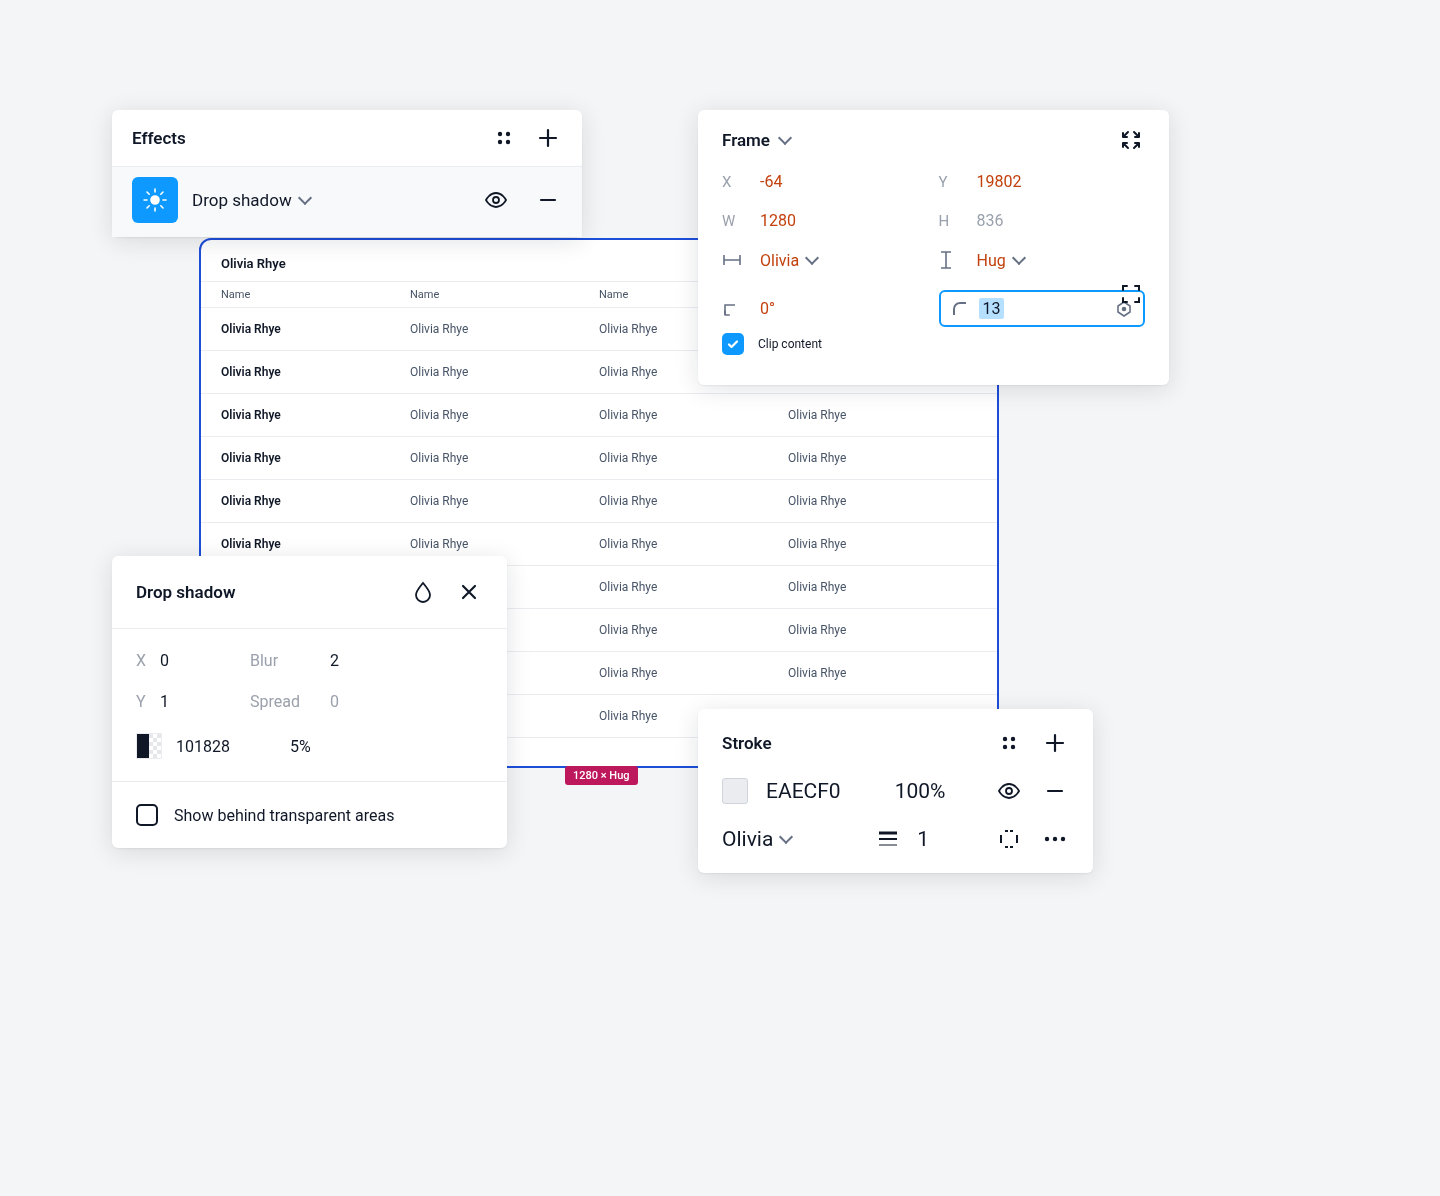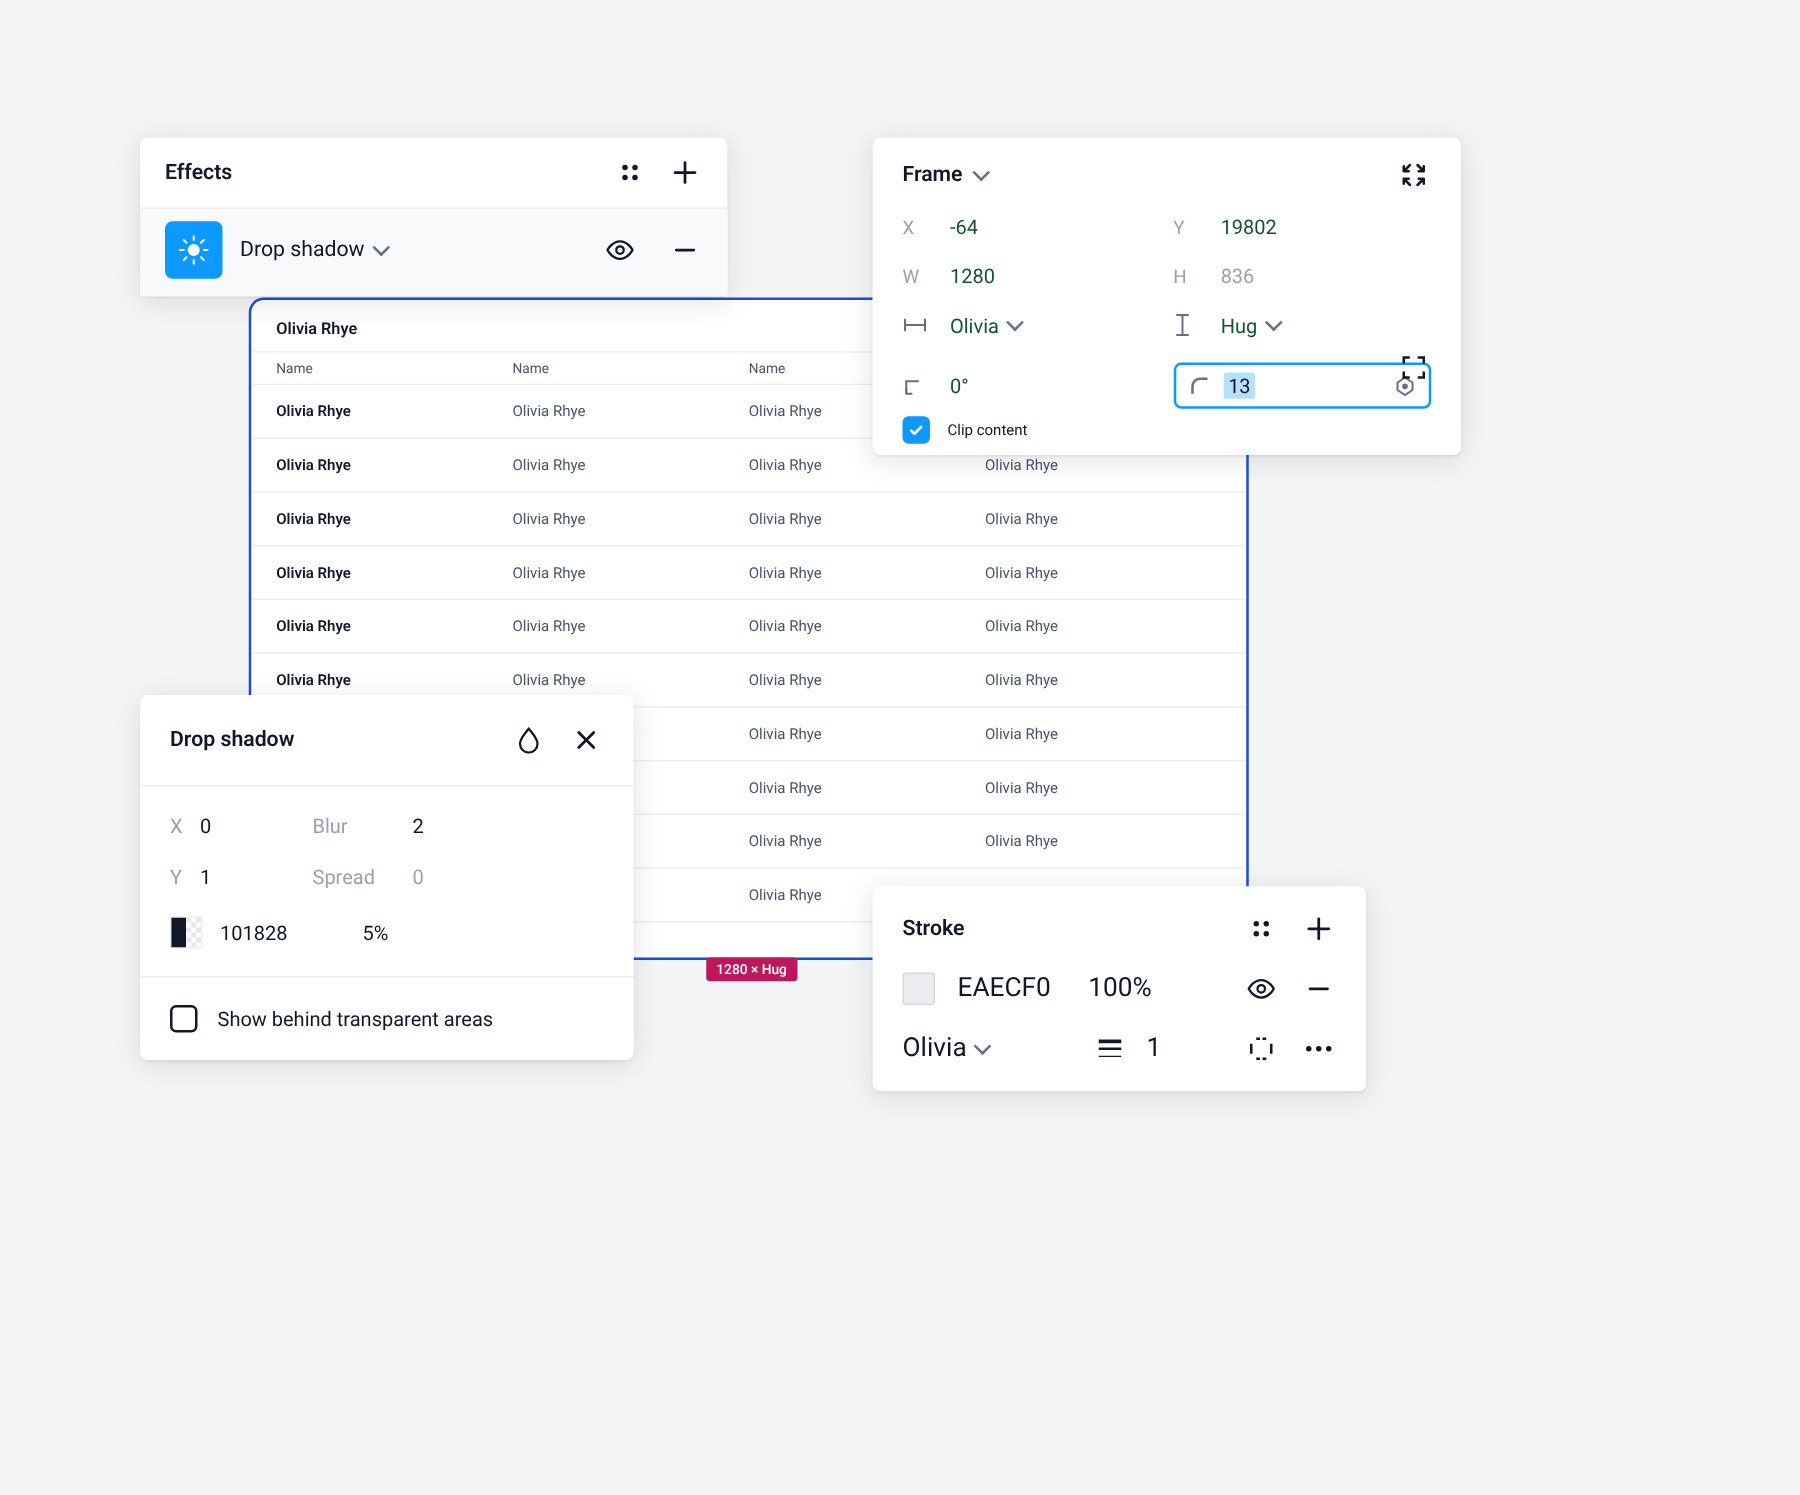--- a/index.html
+++ b/index.html
@@ -90,39 +90,39 @@
   }
   .effect-select {
     font-size: 17px;
     color: #101828;
     display: flex; align-items: center; gap: 8px;
   }
   .icon-btn { width: 28px; height: 28px; display: inline-flex; align-items: center; justify-content: center; cursor: pointer; }
   .chev { width: 10px; height: 10px; border-right: 2px solid #667085; border-bottom: 2px solid #667085; transform: rotate(45deg); display: inline-block; margin-top: -4px; }
 
   
-  .frame { left: 698px; top: 110px; width: 471px; padding: 16px 24px 9px 24px; }
+  .frame { left: 698px; top: 110px; width: 471px; padding: 16px 24px 30px 24px; }
   .frame-title {
     display: flex; align-items: center; gap: 10px;
     font-size: 17px; font-weight: 600;
     margin-bottom: 18px;
   }
   .collapse-icon {
     margin-left: auto;
   }
   .prop-grid {
     display: grid;
     grid-template-columns: 28px 1fr 28px 1fr;
     row-gap: 20px;
     column-gap: 10px;
     align-items: center;
     font-size: 16px;
   }
   .lbl { color: #9aa1ac; font-size: 15px; text-align: left; }
-  .val { color: #14532d; font-size: 16px; }
+  .val { color: #c2410c; font-size: 16px; }
   .val.muted { color: #9aa1ac; }
   .select-inline { display: inline-flex; align-items: center; gap: 8px; }
   .radius-box {
     grid-column: 3 / span 2;
     display: flex; align-items: center;
     border: 2px solid #0d99ff;
     border-radius: 6px;
     padding: 6px 10px;
     gap: 10px;
   }
@@ -467,21 +467,21 @@
     <span class="icon-btn" style="margin-left:18px">
       <svg width="20" height="20" viewBox="0 0 20 20">
           <path d="M10 2v16M2 10h16" stroke="#101828" stroke-width="2.2" stroke-linecap="round"></path>
         </svg>
     </span>
   </div>
 
   <div class="stroke-row">
     <span class="color-swatch"></span>
     <span>EAECF0</span>
-    <span style="margin-left:12px">100%</span>
+    <span style="margin-left:36px">100%</span>
     <span class="spacer"></span>
     <span class="icon-btn">
       <svg width="24" height="24" viewBox="0 0 24 24" fill="none" stroke="#101828" stroke-width="1.8">
           <path d="M2 12s3.5-7 10-7 10 7 10 7-3.5 7-10 7S2 12 2 12z"></path>
           <circle cx="12" cy="12" r="3"></circle>
         </svg>
     </span>
     <span class="icon-btn">
       <svg width="20" height="20" viewBox="0 0 20 20">
           <path d="M3 10h14" stroke="#101828" stroke-width="2.2" stroke-linecap="round"></path>

